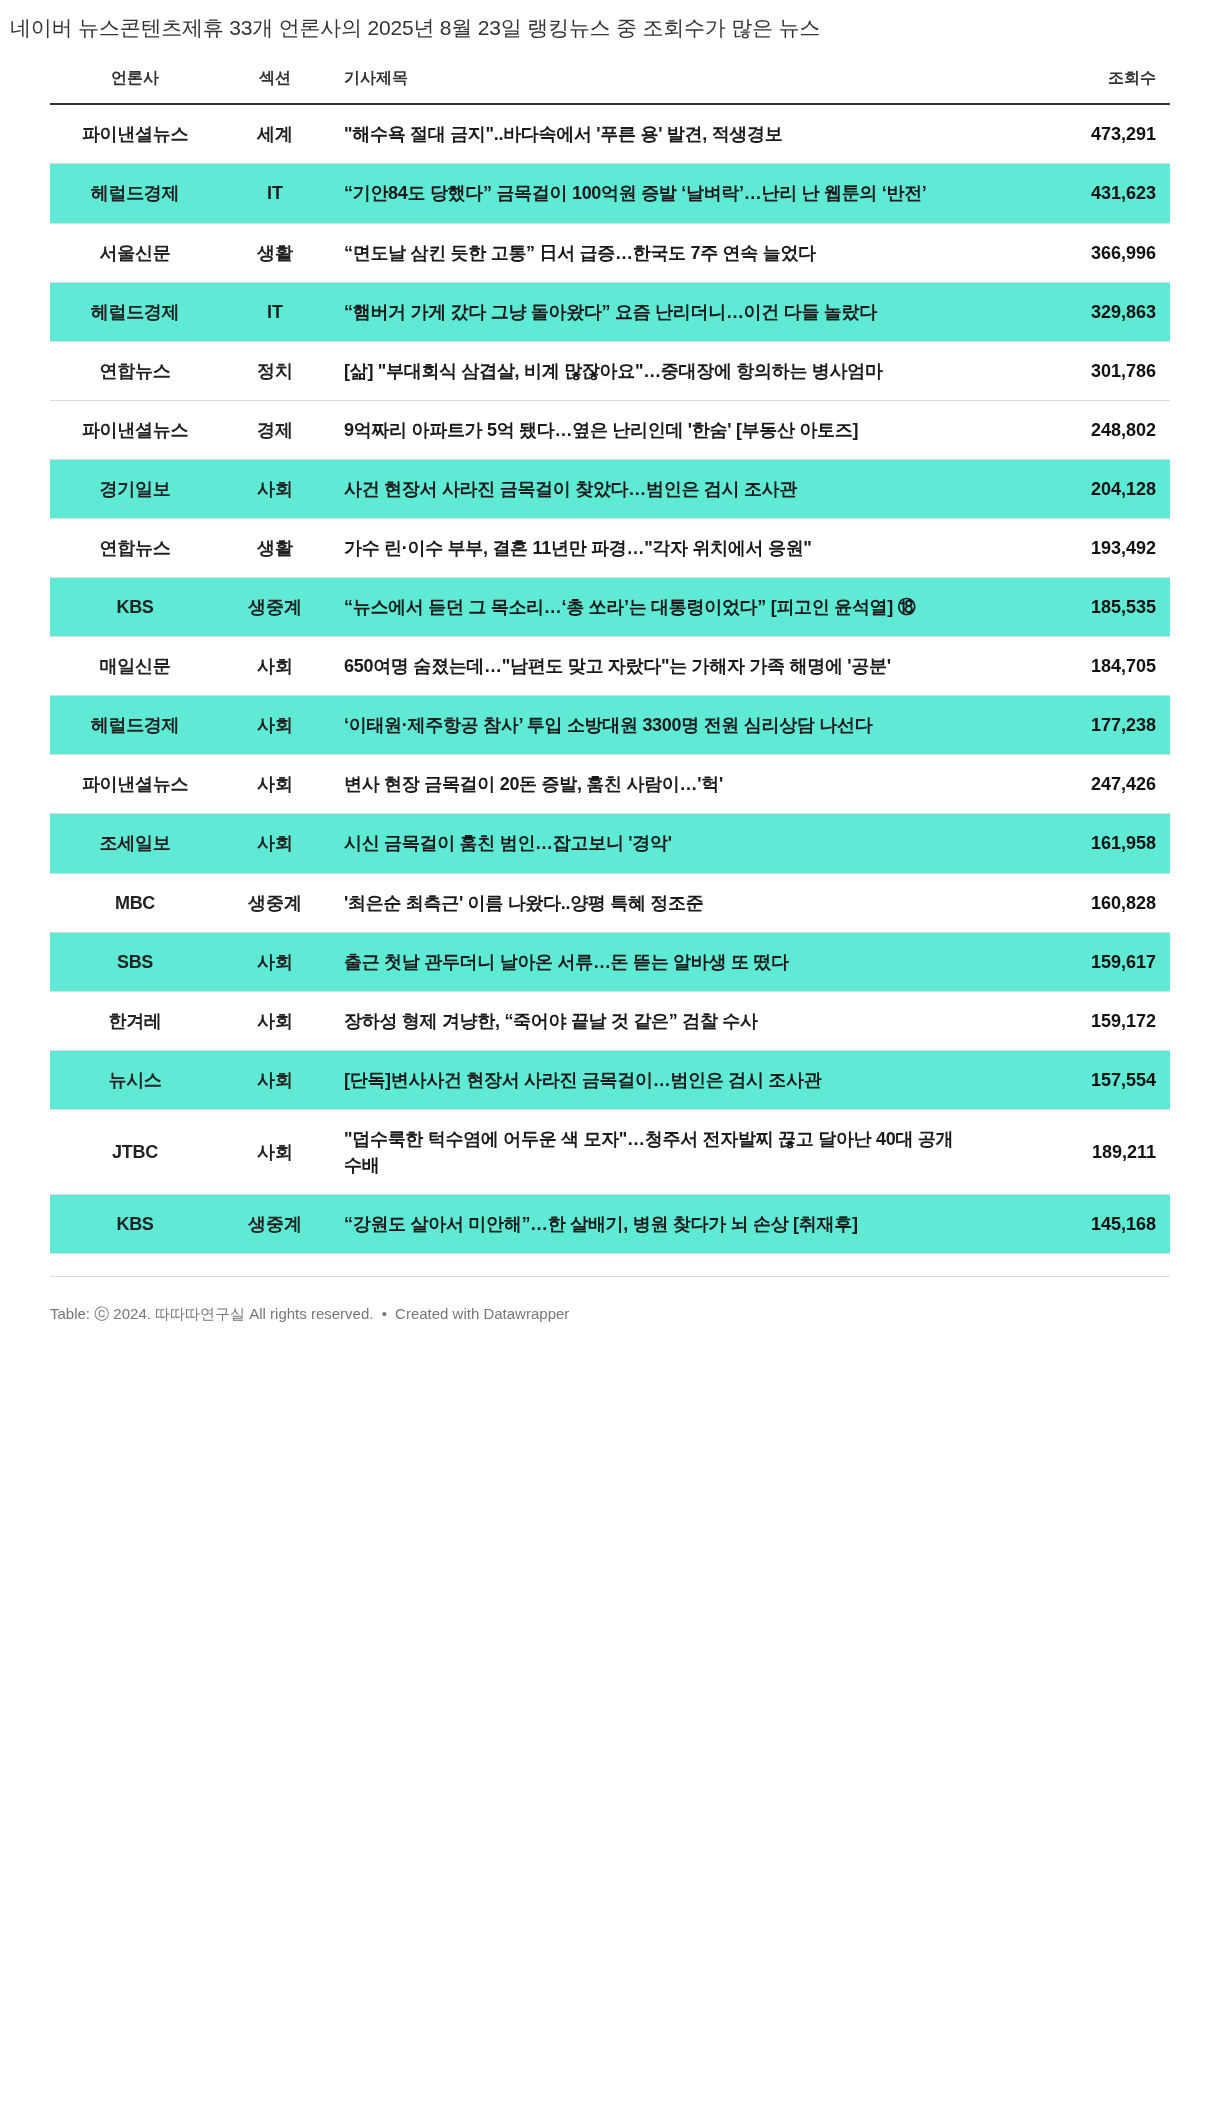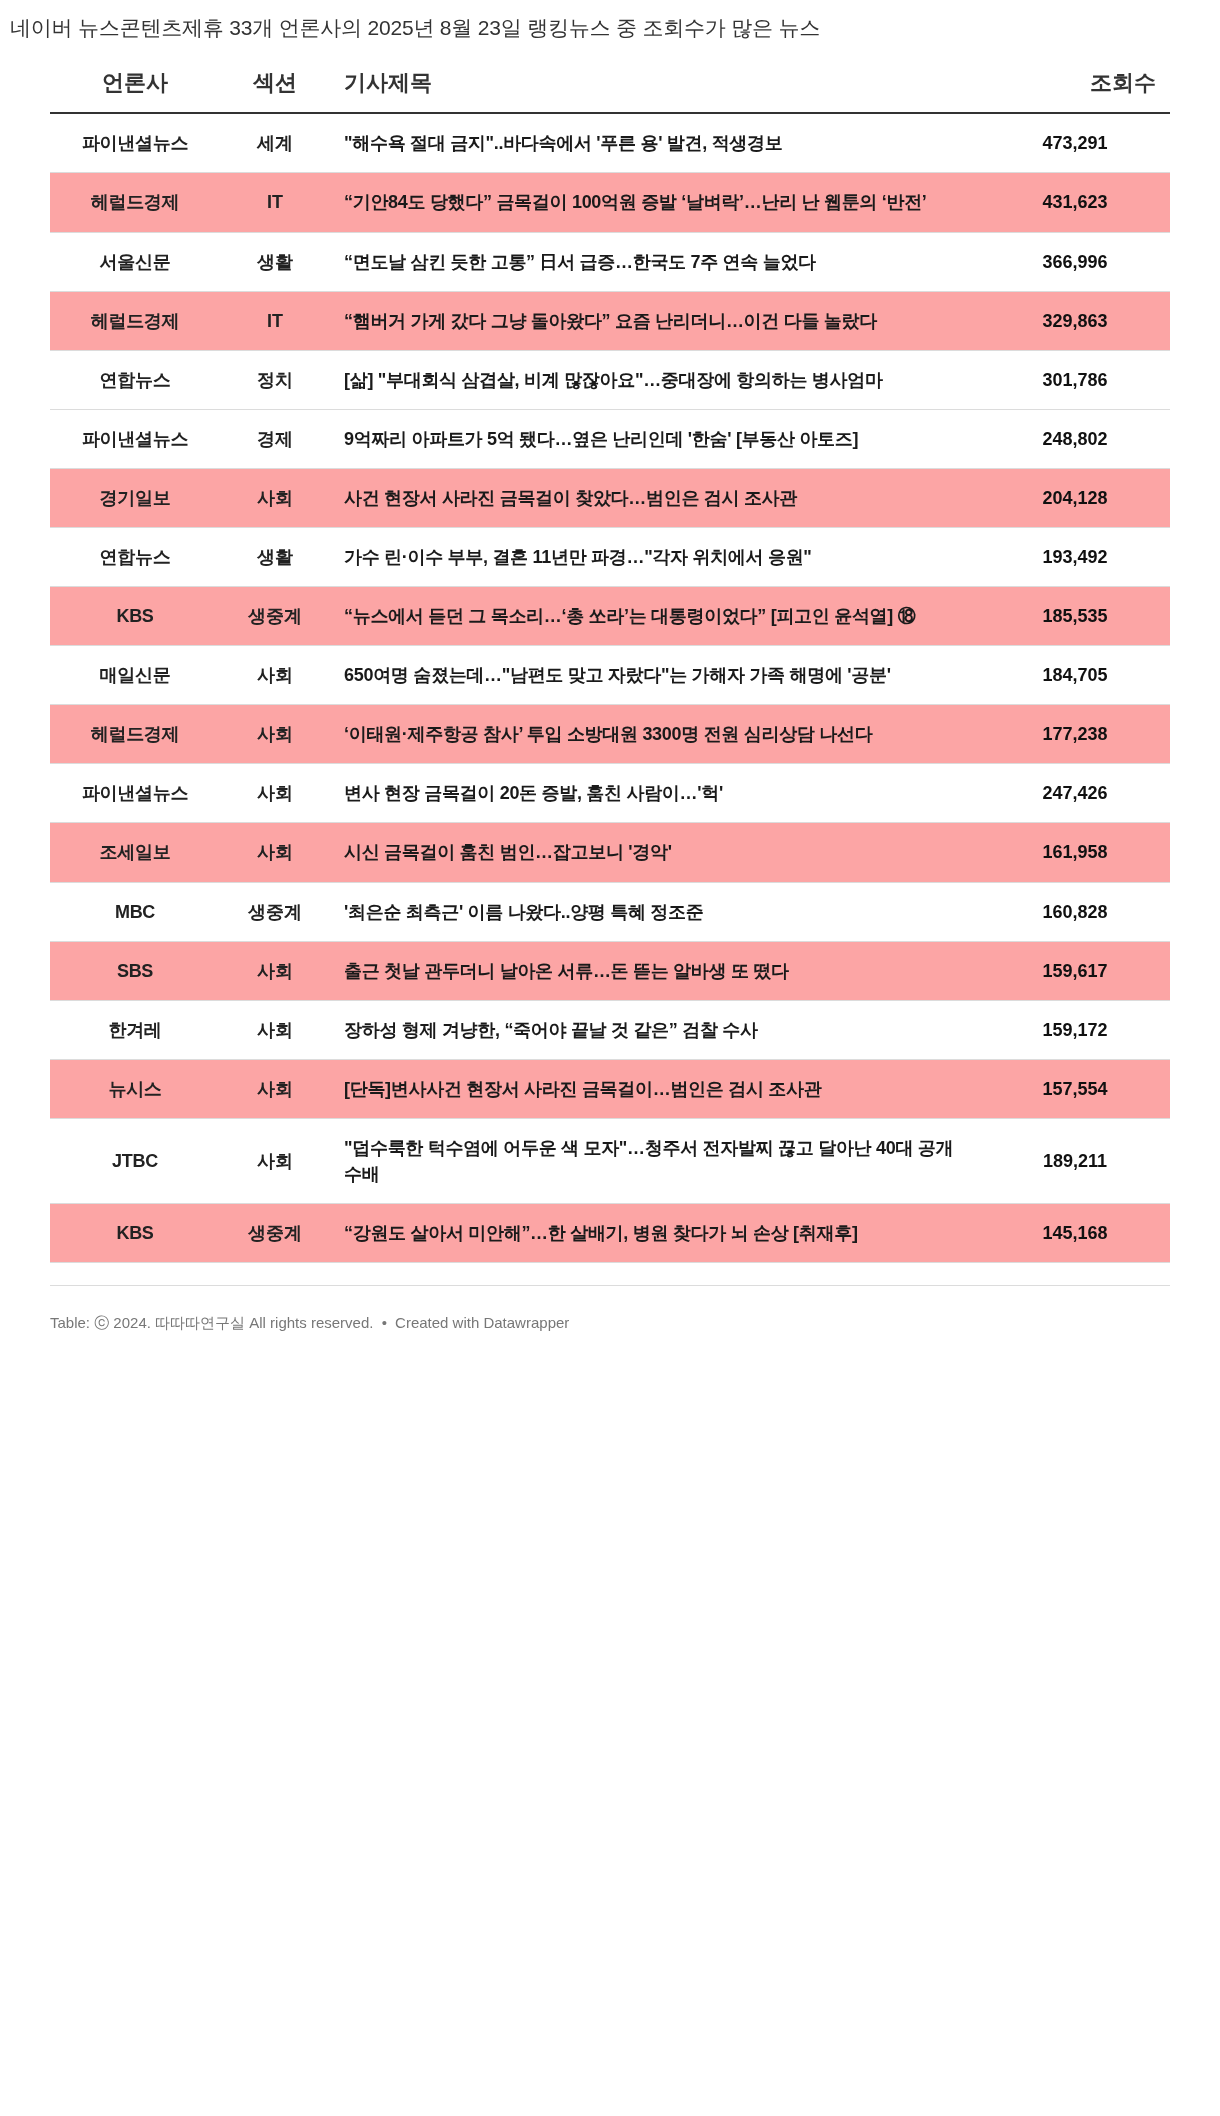--- a/index.html
+++ b/index.html
@@ -32,34 +32,34 @@
     width: 1120px;
     margin: 0 auto;
     table-layout: fixed;
   }
   table.rank-table col.c-press   { width: 170px; }
   table.rank-table col.c-section { width: 110px; }
   table.rank-table col.c-title   { width: 650px; }
   table.rank-table col.c-views   { width: 190px; }
 
   thead th {
-    font-size: 22px;
+    font-size: 16px;
     font-weight: 700;
     color: #333333;
     padding: 6px 14px 14px 14px;
     vertical-align: bottom;
     border-bottom: 2px solid #333333;
   }
   thead th.h-press,
   thead th.h-section { text-align: center; }
   thead th.h-title { text-align: left; }
   thead th.h-views { text-align: right; }
 
   tbody tr { border-bottom: 1px solid #dcdcdc; }
-  tbody tr.alt { background: #fca5a5; }
+  tbody tr.alt { background: #5eead4; }
 
   tbody td {
     font-size: 18px;
     line-height: 1.45;
     padding: 16px 14px;
     vertical-align: middle;
   }
   td.press {
     text-align: center;
     font-weight: 700;
@@ -71,21 +71,21 @@
     font-weight: 700;
     color: #222222;
   }
   td.headline {
     text-align: left;
     font-weight: 700;
     color: #1a1a1a;
     letter-spacing: -0.3px;
   }
   td.views {
-    text-align: center;
+    text-align: right;
     font-weight: 700;
     color: #111111;
     font-variant-numeric: tabular-nums;
   }
   .footer {
     width: 1120px;
     margin: 0 auto;
     padding: 28px 0 18px 0;
     font-size: 15px;
     color: #777777;

